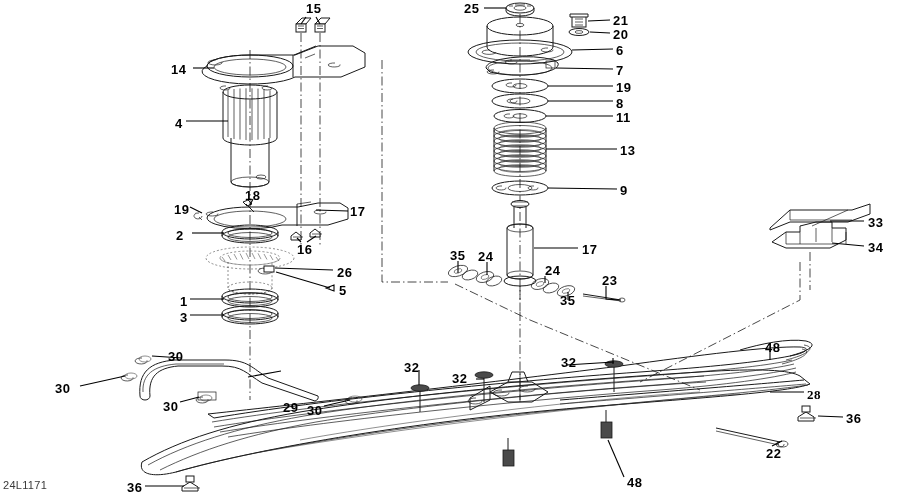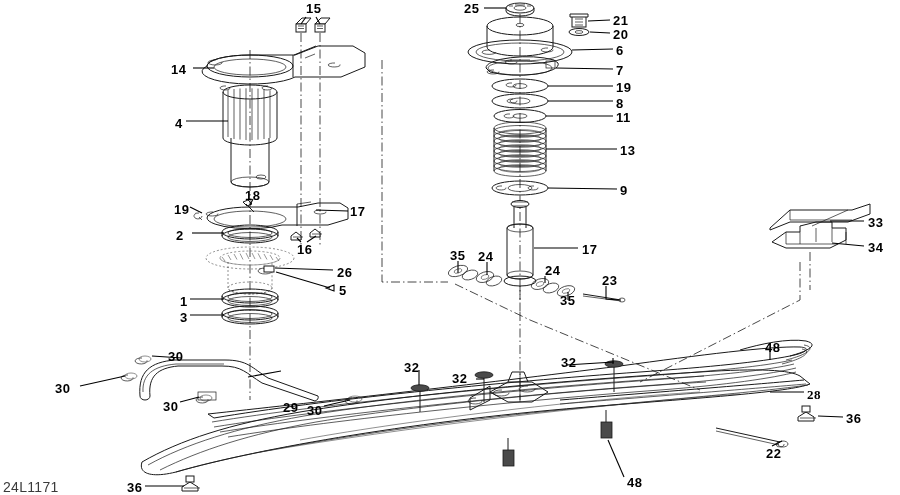--- a/index.html
+++ b/index.html
@@ -32,21 +32,21 @@
     color: #000000;
     line-height: 13px;
     white-space: nowrap;
     letter-spacing: 0.5px;
   }
   .diagram-code {
     position: absolute;
     left: 3px;
     top: 479px;
     font-family: "Liberation Sans", sans-serif;
-    font-size: 14px;
+    font-size: 11px;
     color: #3a3a3a;
     letter-spacing: 0.3px;
   }
 </style>
 </head>
 <body>
 
 <div id="canvas">
 
   <svg id="artwork" viewBox="0 0 900 495" xmlns="http://www.w3.org/2000/svg">

